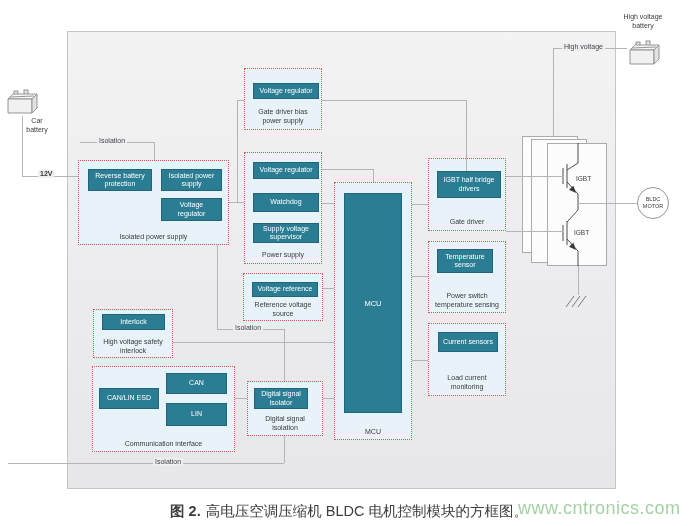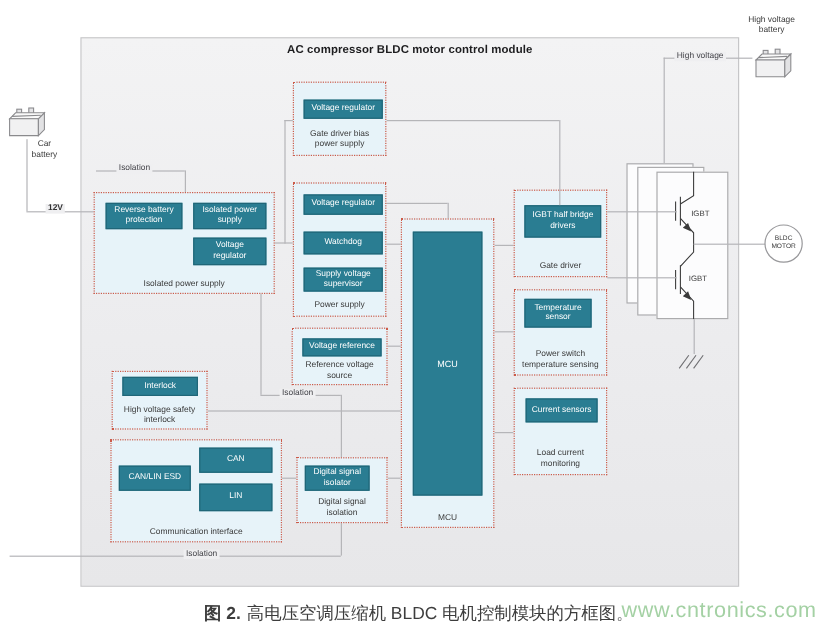--- a/index.html
+++ b/index.html
@@ -54,21 +54,20 @@
     background:rgba(255,255,255,.92); color:#a4d1a4; font-size:18px;
     letter-spacing:.5px; line-height:27px; text-align:left; white-space:nowrap;
   }
 </style>
 </head>
 <body>
 
 <div id="stage">
 
   <div class="mainbox"></div>
-  <div class="title">AC compressor BLDC motor control module</div>
 
   <div class="line" style="left:22px;top:116px;width:1px;height:60px"></div>
   <div class="line" style="left:22px;top:176px;width:58px;height:1px"></div>
   <div class="line" style="left:80px;top:142px;width:74px;height:1px"></div>
   <div class="line" style="left:154px;top:142px;width:1px;height:18px"></div>
   <div class="line" style="left:229px;top:202px;width:15px;height:1px"></div>
   <div class="line" style="left:237px;top:100px;width:1px;height:103px"></div>
   <div class="line" style="left:237px;top:100px;width:8px;height:1px"></div>
   <div class="line" style="left:322px;top:100px;width:144px;height:1px"></div>
   <div class="line" style="left:319px;top:169px;width:54px;height:1px"></div>

